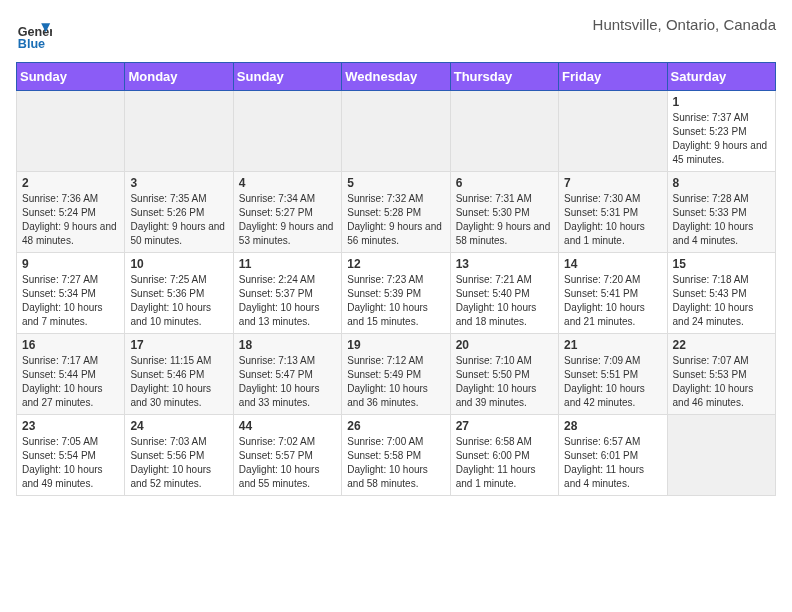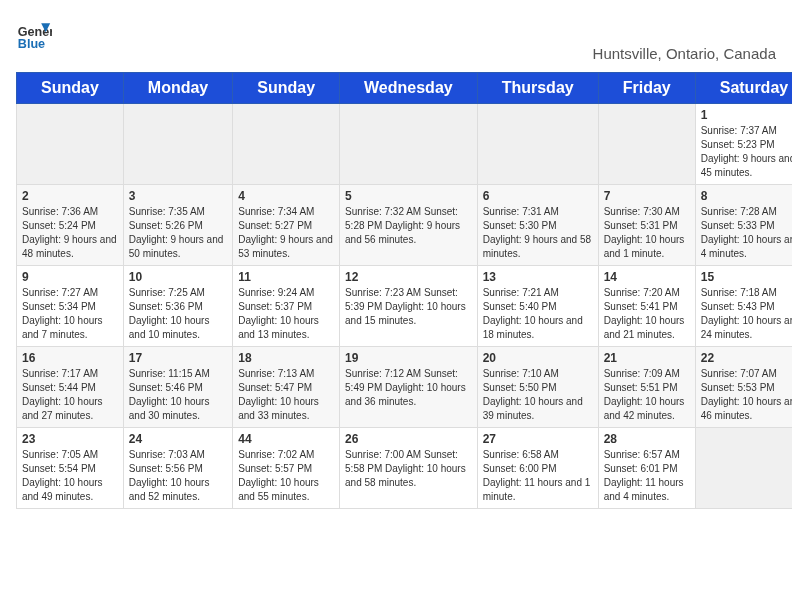--- a/index.html
+++ b/index.html
@@ -29,33 +29,32 @@
       text-align: right;
     }
     .month-title {
       font-size: 32px;
       font-weight: bold;
       color: #333;
     }
     .location-title {
       font-size: 15px;
       color: #555;
-      margin-top: 29px;
     }
     .calendar {
       width: 100%;
       border-collapse: collapse;
       border: 1px solid #ccc;
     }
     .calendar th {
-      background: #1d4ed8;
+      background: #8b5cf6;
       color: #fff;
-      font-size: 16px;
+      font-size: 13px;
       font-weight: bold;
-      padding: 6px 24px;
+      padding: 6px 3px;
       text-align: left;
       border: 1px solid #2a5bb5;
     }
     .calendar td {
       vertical-align: top;
       border: 1px solid #ddd;
       padding: 4px 5px;
       width: 107px;
       min-height: 90px;
       font-size: 10.5px;
@@ -178,21 +177,21 @@
 Daylight: 10 hours and 7 minutes.</div>
         </td>
         <td>
           <span class="day-number">10</span>
           <div class="day-info">Sunrise: 7:25 AM
 Sunset: 5:36 PM
 Daylight: 10 hours and 10 minutes.</div>
         </td>
         <td>
           <span class="day-number">11</span>
-          <div class="day-info">Sunrise: 9:24 AM
+          <div class="day-info">Sunrise: 2:24 AM
 Sunset: 5:37 PM
 Daylight: 10 hours and 13 minutes.</div>
         </td>
         <td>
           <span class="day-number">12</span>
           <div class="day-info">Sunrise: 7:23 AM
 Sunset: 5:39 PM
 Daylight: 10 hours and 15 minutes.</div>
         </td>
         <td>

